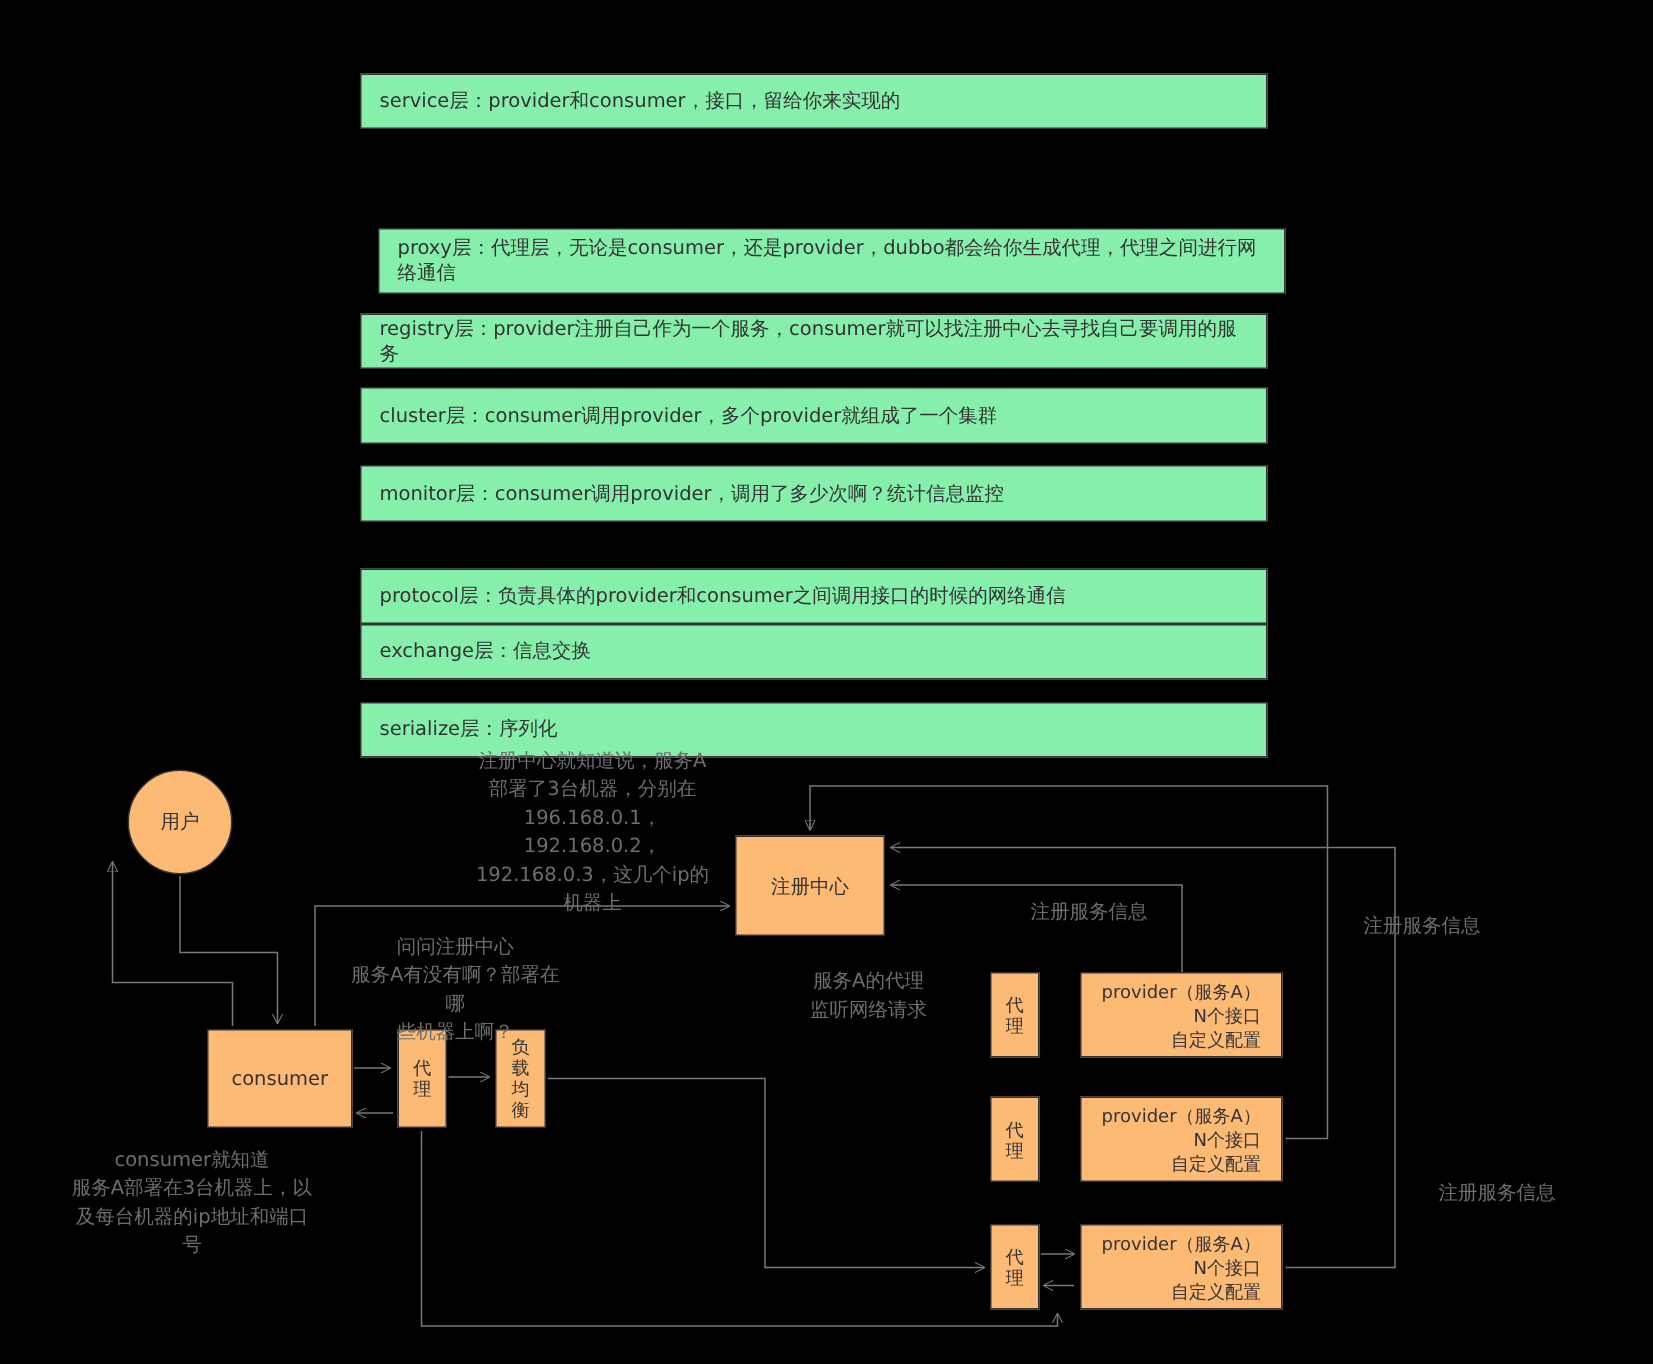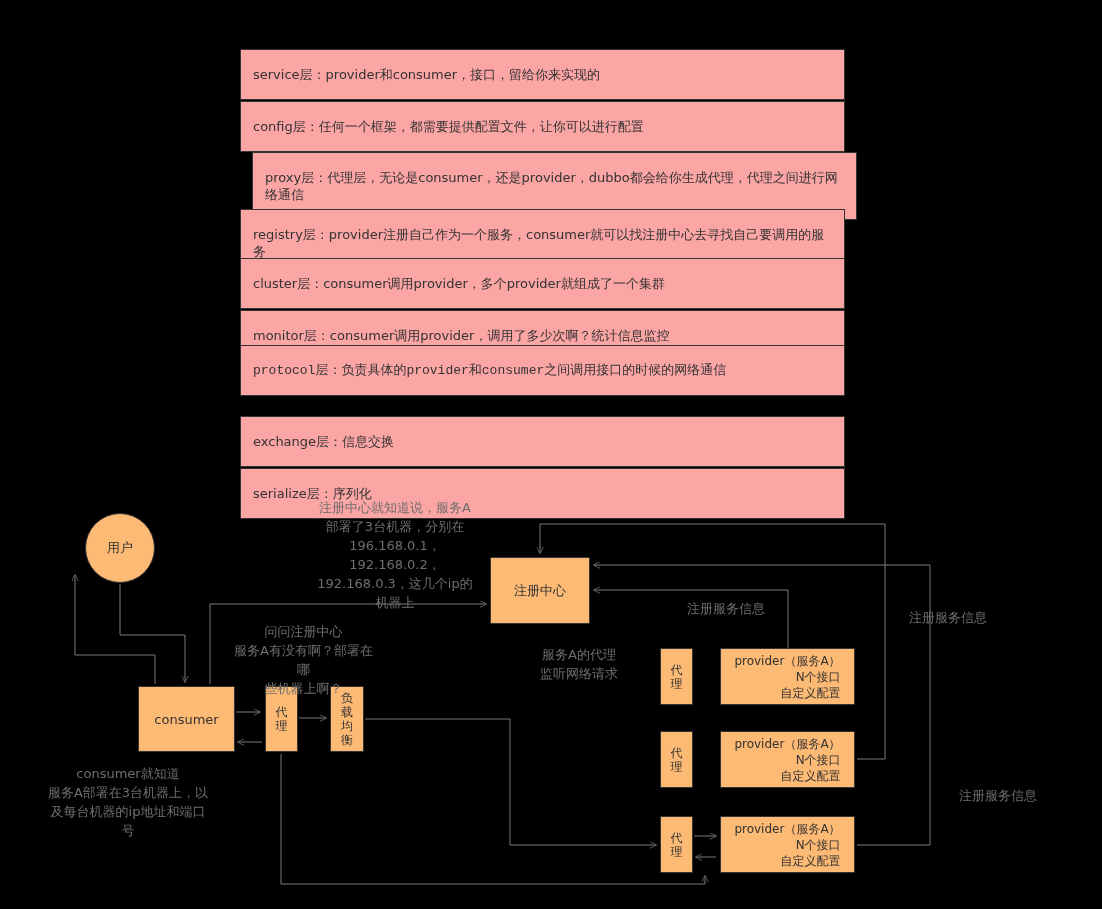--- a/index.html
+++ b/index.html
@@ -3,22 +3,22 @@
 <meta charset="utf-8">
 <style>
   * { margin:0; padding:0; box-sizing:border-box; }
   html, body { background:#000; }
   .canvas {
     position:relative; width:1102px; height:909px; background:#000;
     font-family:"DejaVu Sans","Liberation Sans",sans-serif; overflow:hidden;
   }
   .layer-box {
     position:absolute; left:240px; width:605px;
-    background:#fca5a5; border:1px solid #333; color:#333;
-    display:flex; align-items:center; padding:16px 12px;
+    background:#86efac; border:1px solid #333; color:#333;
+    display:flex; align-items:center; padding:0 12px;
     font-size:13px; line-height:17px;
   }
   .node {
     position:absolute; background:#fdba74; border:1px solid #333; color:#333;
     display:flex; align-items:center; justify-content:center;
     text-align:right; font-size:13px; white-space:pre-line;
   }
   .circle-node { border-radius:50%; }
   .vertical { font-size:12px; line-height:14px; }
   .provider { font-size:12px; line-height:16px; }
@@ -28,26 +28,25 @@
   }
   svg.connectors { position:absolute; left:0; top:0; width:1102px; height:909px; }
   svg.connectors path { stroke:#7a7a7a; fill:none; stroke-width:1; }
 </style>
 </head>
 <body>
 
 <div class="canvas">
 
   <div class="layer-box" style="top:49px;  min-height:37px;">service层：provider和consumer，接口，留给你来实现的</div>
-  <div class="layer-box" style="top:101px; min-height:37px;">config层：任何一个框架，都需要提供配置文件，让你可以进行配置</div>
   <div class="layer-box" style="top:152px; min-height:44px;margin-left:12px;">proxy层：代理层，无论是consumer，还是provider，dubbo都会给你生成代理，代理之间进行网络通信</div>
   <div class="layer-box" style="top:209px; min-height:37px;">registry层：provider注册自己作为一个服务，consumer就可以找注册中心去寻找自己要调用的服务</div>
   <div class="layer-box" style="top:258px; min-height:38px;">cluster层：consumer调用provider，多个provider就组成了一个集群</div>
   <div class="layer-box" style="top:310px; min-height:38px;text-align:center;">monitor层：consumer调用provider，调用了多少次啊？统计信息监控</div>
-  <div class="layer-box" style="top:345px; min-height:37px;font-family:Liberation Mono, monospace;">protocol层：负责具体的provider和consumer之间调用接口的时候的网络通信</div>
+  <div class="layer-box" style="top:379px; min-height:37px;">protocol层：负责具体的provider和consumer之间调用接口的时候的网络通信</div>
   <div class="layer-box" style="top:416px; min-height:37px;">exchange层：信息交换</div>
   <div class="layer-box" style="top:468px; min-height:37px;">serialize层：序列化</div>
 
   <svg class="connectors">
     <defs>
       <marker id="arrow" viewBox="0 0 10 10" refX="9" refY="5" markerWidth="7" markerHeight="7" orient="auto-start-reverse">
         <path d="M0,0 L10,5 L0,10 z" fill="#7a7a7a" stroke="none"></path>
       </marker>
     </defs>
     <path d="M 155 684 L 155 655 L 75 655 L 75 575" marker-end="url(#arrow)"></path>

